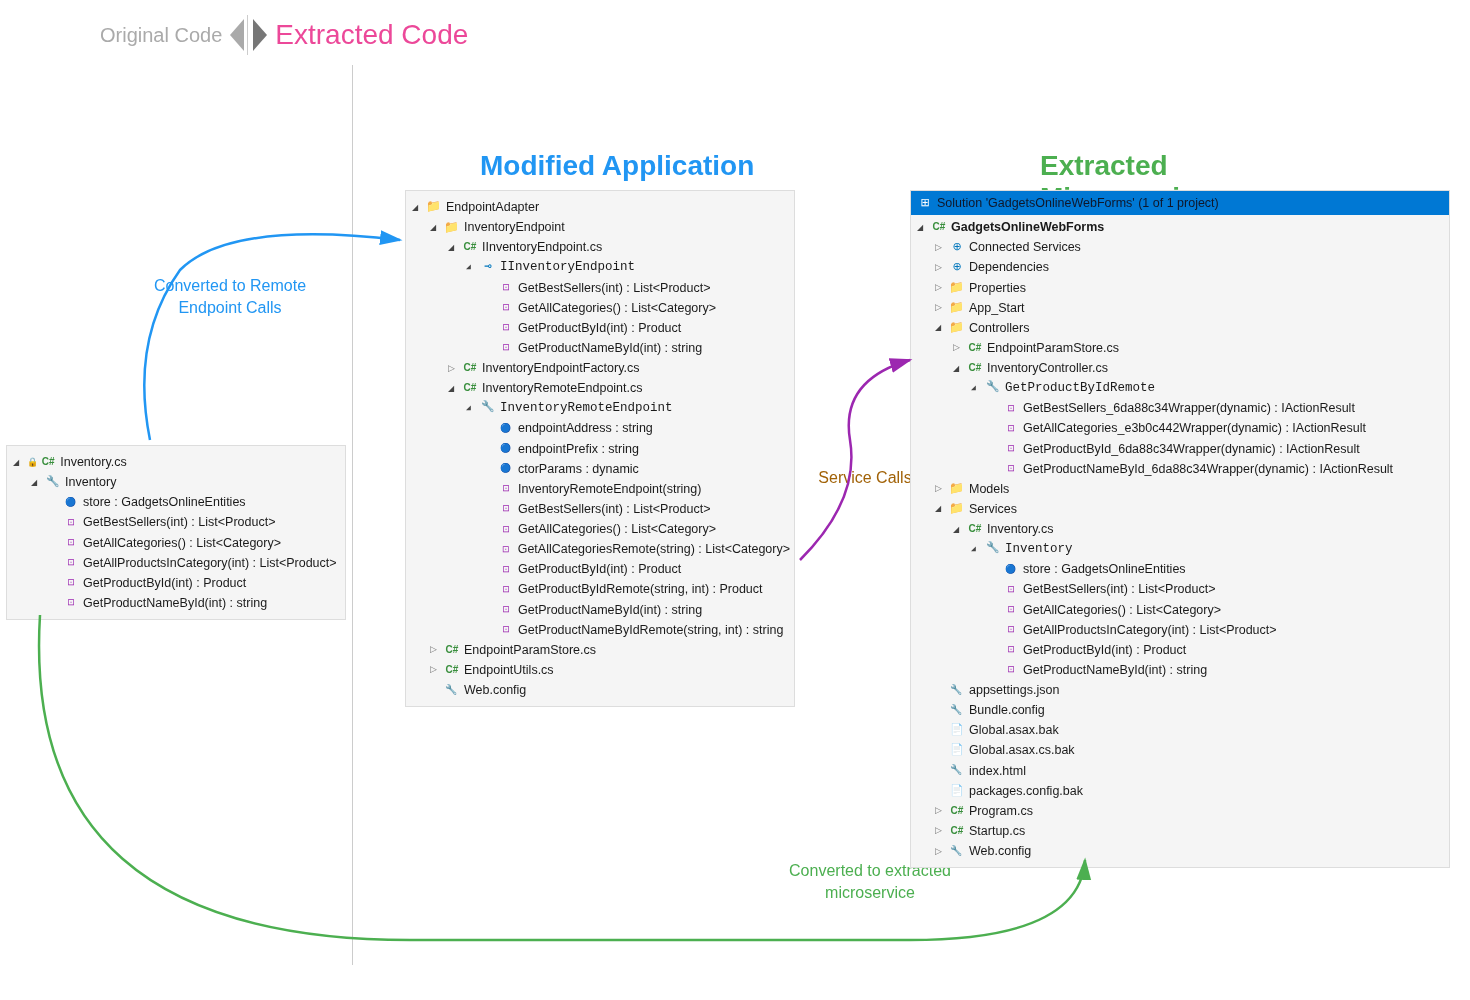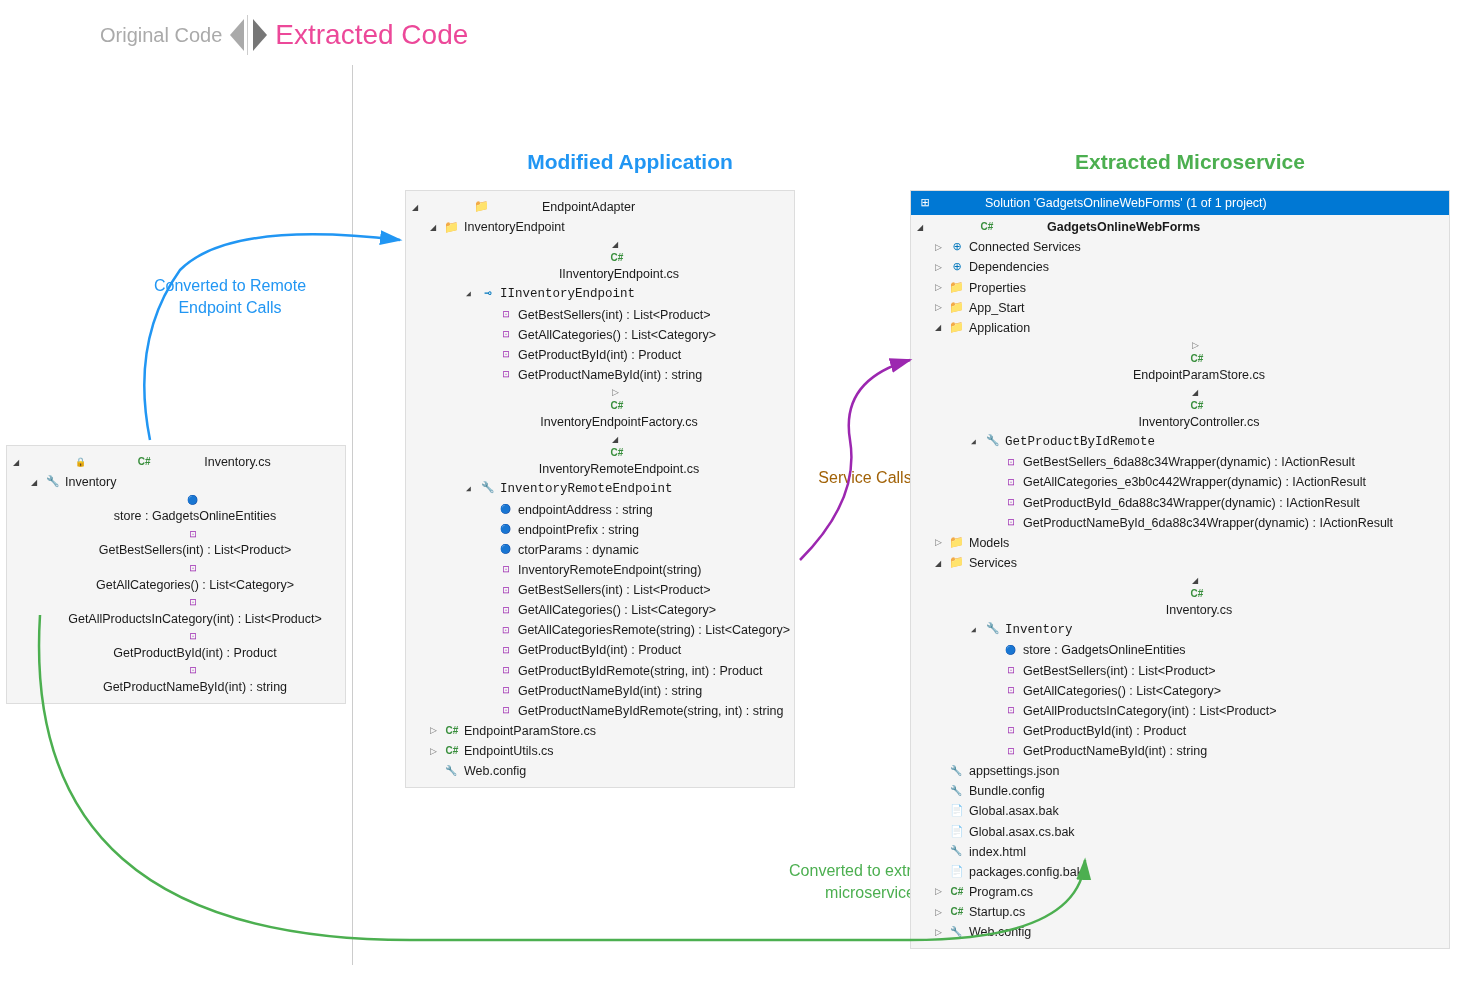--- a/index.html
+++ b/index.html
@@ -3,36 +3,36 @@
 <meta charset="utf-8">
 <style>
 * { margin: 0; padding: 0; box-sizing: border-box; }
 body { font-family: 'Segoe UI', Tahoma, sans-serif; font-size: 13px; background: #fff; width: 1470px; height: 1000px; position: relative; color: #1a1a1a; }
 .header { position: absolute; top: 15px; left: 100px; right: 0; display: flex; align-items: center; }
 .header-original { color: #aaa; font-size: 20px; font-weight: 300; margin-right: 8px; }
 .header-extracted { color: #ec4899; font-size: 28px; font-weight: 300; margin-left: 8px; }
 .arrow-left { width: 0; height: 0; border-top: 16px solid transparent; border-bottom: 16px solid transparent; border-right: 14px solid #aaa; }
 .arrow-right { width: 0; height: 0; border-top: 16px solid transparent; border-bottom: 16px solid transparent; border-left: 14px solid #777; margin-left: 2px; }
 .divider { position: absolute; top: 65px; left: 352px; width: 1px; height: 900px; background: #ccc; }
-.section-title { font-size: 21px; font-weight: 600; text-align: center; position: absolute; }
+.section-title { font-size: 28px; font-weight: 600; text-align: left; position: absolute; }
 .title-modified { color: #2196F3; top: 150px; left: 480px; width: 300px; }
 .title-extracted { color: #4CAF50; top: 150px; left: 1040px; width: 300px; }
 .label { font-size: 16px; font-weight: 500; position: absolute; text-align: center; }
 .label-converted { color: #2196F3; top: 275px; left: 130px; width: 200px; line-height: 1.4; }
 .label-service { color: #a16207; top: 469px; left: 800px; width: 130px; }
 .label-micro { color: #4CAF50; top: 860px; left: 770px; width: 200px; line-height: 1.4; }
 .tree-panel { position: absolute; background: #f5f5f5; border: 1px solid #ddd; padding: 6px 4px; }
 .panel-original { top: 445px; left: 6px; width: 340px; }
 .panel-modified { top: 190px; left: 405px; width: 390px; }
 .panel-extracted { top: 190px; left: 910px; width: 540px; }
 .tree-row { display: flex; align-items: center; padding: 1px 0; white-space: nowrap; font-size: 12.5px; line-height: 1.45; }
-.tree-row.solution-bar { background: #0078D4; color: #ffffff; margin: -6px -4px 2px -4px; padding: 3px 6px; }
-.indent-0 { padding-left: 2px; gap: 48px; }
+.tree-row.solution-bar { background: #0078D4; color: #0f172a; margin: -6px -4px 2px -4px; padding: 3px 6px; }
+.indent-0 { padding-left: 2px; }
 .indent-1 { padding-left: 20px; }
-.indent-2 { padding-left: 38px; flex-direction: column; }
+.indent-2 { padding-left: 38px; }
 .indent-3 { padding-left: 56px; font-family: Liberation Mono, monospace; }
 .indent-4 { padding-left: 74px; }
 .expand { width: 12px; display: inline-block; color: #555; font-size: 9px; margin-right: 2px; }
 .expand.open::before { content: '◢'; color: #444; font-size: 8px; }
 .expand.closed::before { content: '▷'; color: #777; font-size: 9px; }
 .expand.none::before { content: ''; }
 .icon { width: 16px; height: 14px; display: inline-flex; align-items: center; justify-content: center; margin-right: 4px; font-size: 11px; }
 .icon-folder { color: #DCB67A; }
 .icon-folder::before { content: '📁'; font-size: 12px; }
 .icon-cs { color: #388E3C; font-weight: bold; font-size: 10px; }
@@ -281,21 +281,21 @@
         <span>Properties</span>
       </div>
       <div class="tree-row indent-1">
         <span class="expand closed"></span>
         <span class="icon icon-folder"></span>
         <span>App_Start</span>
       </div>
       <div class="tree-row indent-1">
         <span class="expand open"></span>
         <span class="icon icon-folder"></span>
-        <span>Application</span>
+        <span>Controllers</span>
       </div>
       <div class="tree-row indent-2">
         <span class="expand closed"></span>
         <span class="icon icon-cs"></span>
         <span>EndpointParamStore.cs</span>
       </div>
       <div class="tree-row indent-2">
         <span class="expand open"></span>
         <span class="icon icon-cs"></span>
         <span>InventoryController.cs</span>

